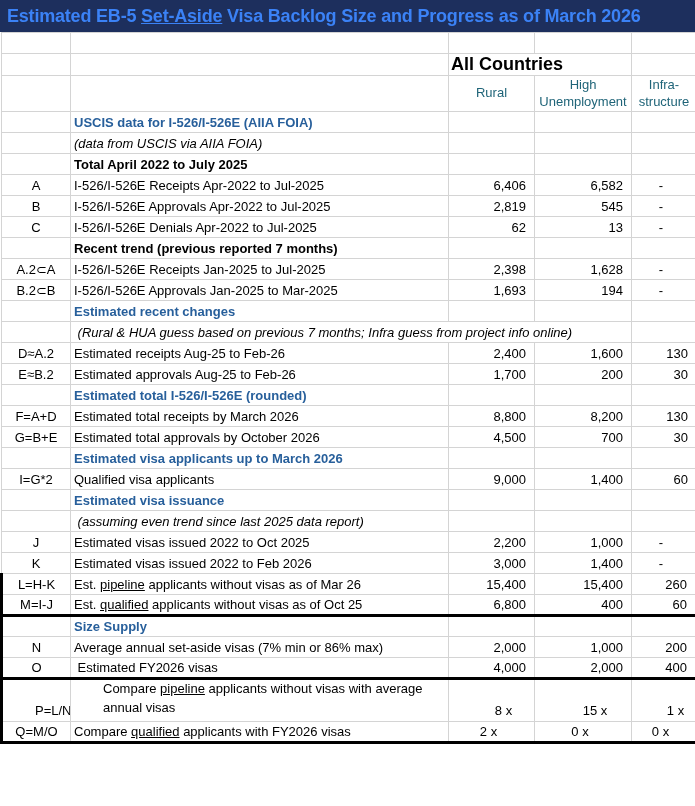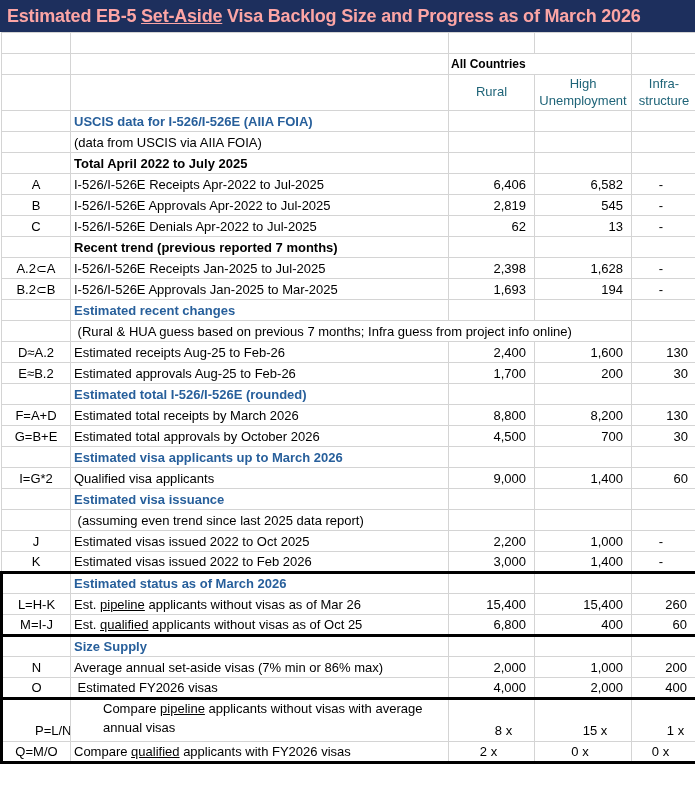--- a/index.html
+++ b/index.html
@@ -13,57 +13,57 @@
   html,body{margin:0;padding:0;}
   body{
     width:695px;height:806px;background:#fff;overflow:hidden;
     font-family:"Liberation Sans","DejaVu Sans",sans-serif;
     color:#000;
   }
   .page{width:695px;height:806px;}
 
   
   .title-bar{
-    height:32px;background:var(--navy);color:#fca5a5;
+    height:32px;background:var(--navy);color:#3b82f6;
     font-weight:bold;font-size:18px;line-height:32px;
     padding-left:7px;letter-spacing:-0.2px;white-space:nowrap;
   }
   .title-bar .u{text-decoration:underline;}
 
   
   table{
     border-collapse:collapse;table-layout:fixed;width:695px;
     font-size:13px;
   }
   td{
     border:1px solid var(--grid);
     padding:0 3px;white-space:nowrap;overflow:hidden;
     vertical-align:middle;
   }
   tr.r-empty{height:21px;}
   tr.r-group{height:21px;}
   tr.r-cols{height:36px;}
-  .group-cell{font-weight:bold;font-size:12px;padding-left:2px;overflow:visible;}
+  .group-cell{font-weight:bold;font-size:18px;padding-left:2px;overflow:visible;}
   tr.r-cols td{
     color:var(--teal);text-align:center;white-space:pre-line;
     line-height:1.25;padding:1px 2px;font-size:13px;
   }
 
   tbody tr{height:21px;}
   td.cell-label{text-align:center;padding:0 1px;}
   td.cell-desc{padding-left:3px;}
   td.cell-desc .u{text-decoration:underline;}
   td.cell-val{padding:0 8px 0 2px;}
   .val-num{text-align:right;}
   .val-dash{text-align:center;padding:0 4px;}
   .val-x{text-align:center;padding:0 4px;}
 
   tr.section-blue td.cell-desc{font-weight:bold;color:var(--blue);}
   tr.section-bold td.cell-desc{font-weight:bold;}
-  tr.italic td.cell-desc{margin-top:37px;}
+  tr.italic td.cell-desc{font-style:italic;margin-top:37px;}
   td.cell-span{overflow:visible;}
 
   tr.tall{height:43px;}
   tr.tall td{vertical-align:bottom;padding-bottom:3px;padding-left:32px;}
   tr.tall td.cell-desc{white-space:normal;line-height:1.45;}
 
   
   tr.block-top td{border-top:3px solid var(--bblack);}
   tr.block-bottom td{border-bottom:3px solid var(--bblack);}
   tr.block-top td:first-child,
@@ -260,27 +260,20 @@
           <td class="cell-val val-num">1,000</td>
           <td class="cell-val val-dash">-</td>
         </tr>
         <tr class="data">
           <td class="cell-label">K</td>
           <td class="cell-desc">Estimated visas issued 2022 to Feb 2026</td>
           <td class="cell-val val-num">3,000</td>
           <td class="cell-val val-num">1,400</td>
           <td class="cell-val val-dash">-</td>
         </tr>
-        <tr class="section-blue block-top">
-          <td class="cell-label"></td>
-          <td class="cell-desc">Estimated status as of March 2026</td>
-          <td class="cell-val val-num"></td>
-          <td class="cell-val val-num"></td>
-          <td class="cell-val val-num"></td>
-        </tr>
         <tr class="data block-mid">
           <td class="cell-label">L=H-K</td>
           <td class="cell-desc"><span>Est. </span><span class="u">pipeline</span><span> applicants without visas as of Mar 26</span></td>
           <td class="cell-val val-num">15,400</td>
           <td class="cell-val val-num">15,400</td>
           <td class="cell-val val-num">260</td>
         </tr>
         <tr class="data block-bottom">
           <td class="cell-label">M=I-J</td>
           <td class="cell-desc"><span>Est. </span><span class="u">qualified</span><span> applicants without visas as of Oct 25</span></td>

